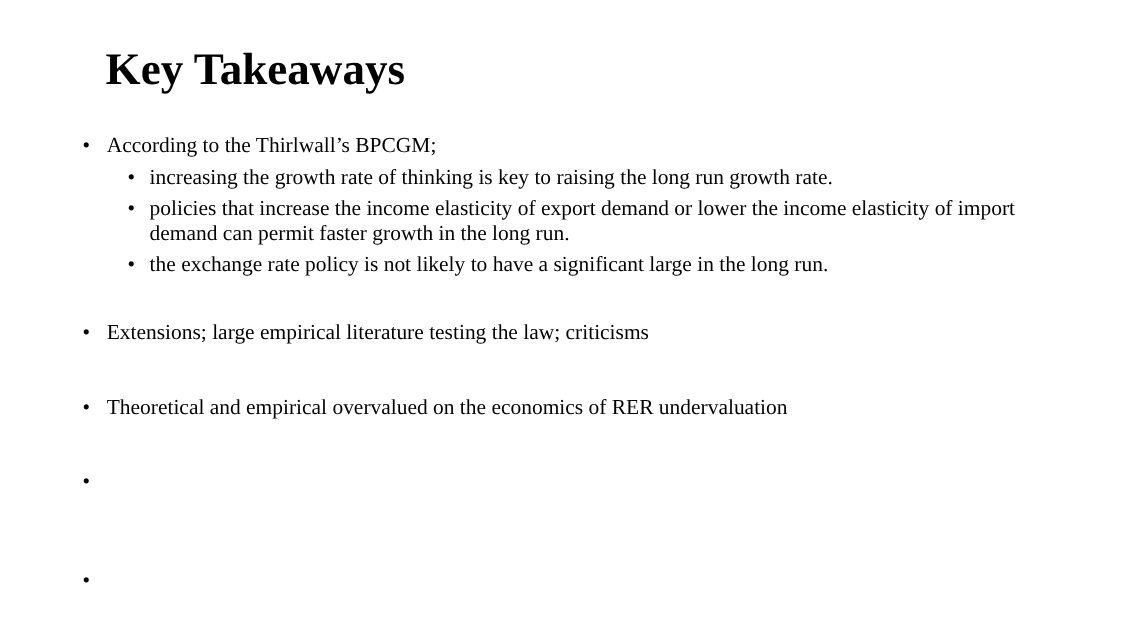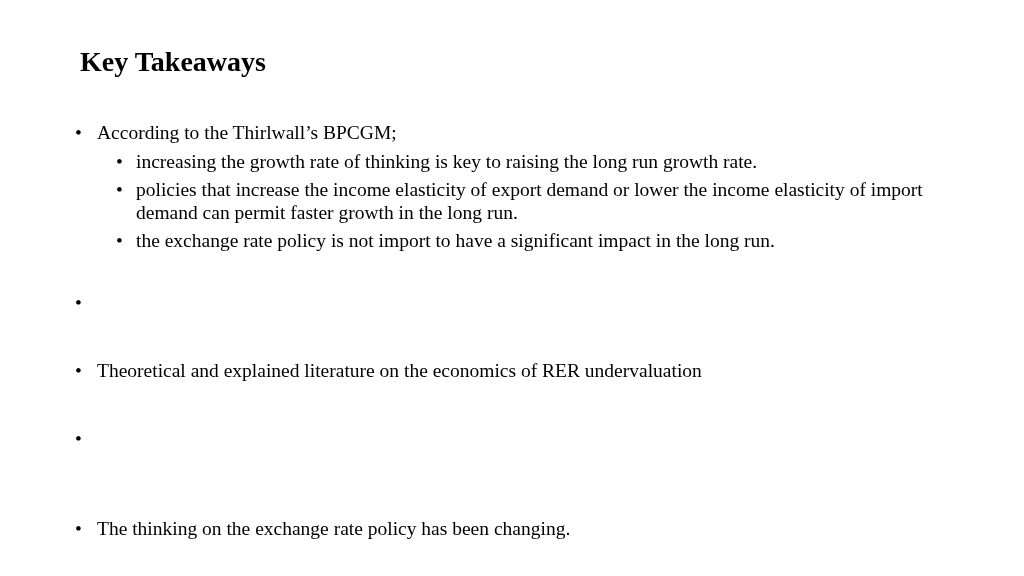--- a/index.html
+++ b/index.html
@@ -1,18 +1,18 @@
 <!DOCTYPE html>
 <html><head>
   <meta charset="utf-8">
   <style>
     html, body { margin:0; padding:0; }
     body { width:1024px; height:576px; background:#ffffff; position:relative; overflow:hidden;
            font-family:"Liberation Serif", serif; color:#000; }
-    .title { position:absolute; left:80px; top:36px; font-size:28px; font-weight:bold; margin:0; line-height:52px; }
+    .title { position:absolute; left:96px; top:36px; font-size:41px; font-weight:bold; margin:0; line-height:52px; }
     .item { position:absolute; font-size:19.5px; line-height:23px; }
     .bullet { position:absolute; left:-22px; top:0; }
     .l1 { left:97px; width:880px; }
     .l2 { left:136px; width:840px; }
     .l2 .bullet { left:-20px; }
   </style>
 </head>
 <body>
 
 <h1 class="title">Key Takeaways</h1>
@@ -27,32 +27,32 @@
   <span>increasing the growth rate of thinking is key to raising the long run growth rate.</span>
 </div>
 
 <div class="item l2" style="top:178px; width:810px;">
   <span class="bullet">•</span>
   <span>policies that increase the income elasticity of export demand or lower the income elasticity of import demand can permit faster growth in the long run.</span>
 </div>
 
 <div class="item l2" style="top:229px;">
   <span class="bullet">•</span>
-  <span>the exchange rate policy is not import to have a significant impact in the long run.</span>
+  <span>the exchange rate policy is not likely to have a significant large in the long run.</span>
 </div>
 
 <div class="item l1" style="top:291px;">
   <span class="bullet">•</span>
+  <span>Extensions; large empirical literature testing the law; criticisms</span>
 </div>
 
 <div class="item l1" style="top:359px;">
   <span class="bullet">•</span>
-  <span>Theoretical and explained literature on the economics of RER undervaluation</span>
+  <span>Theoretical and empirical overvalued on the economics of RER undervaluation</span>
 </div>
 
 <div class="item l1" style="top:427px; width:845px;">
   <span class="bullet">•</span>
 </div>
 
 <div class="item l1" style="top:517px;">
   <span class="bullet">•</span>
-  <span>The thinking on the exchange rate policy has been changing.</span>
 </div>
 
 </body></html>

